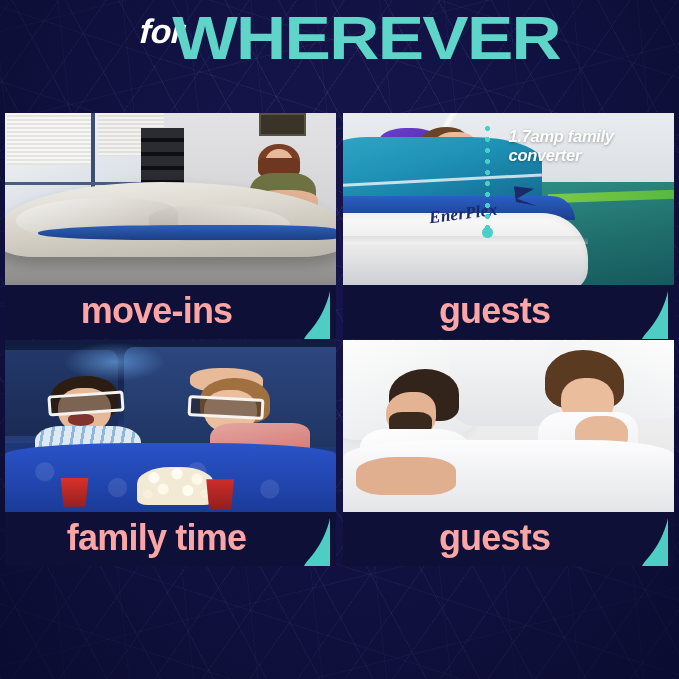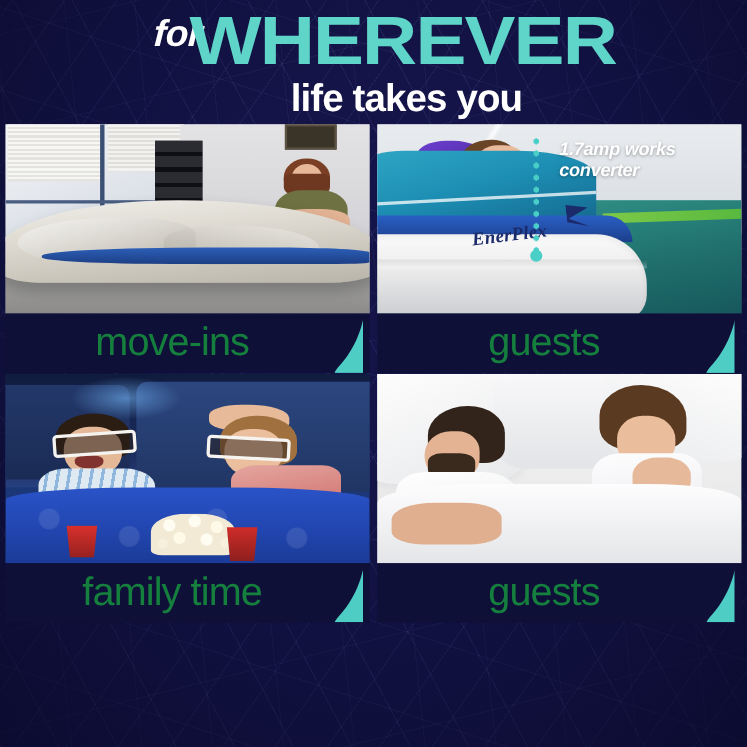--- a/index.html
+++ b/index.html
@@ -118,23 +118,23 @@
     position: relative;
     width: 100%;
     height: 54px;
     background: #0f1038;
     display: flex;
     align-items: center;
     justify-content: center;
     overflow: hidden;
   }
   .caption-text {
-    color: #15803d;
+    color: #fca5a5;
     font-size: 36px;
-    font-weight: normal;
+    font-weight: bold;
     letter-spacing: -0.8px;
     line-height: 1;
     white-space: nowrap;
     margin-left: -28px;
     margin-top: -2px;
   }
   .fin {
     position: absolute;
     right: 6px;
     bottom: 0;
@@ -533,21 +533,20 @@
 
 <div id="poster">
 
   <div class="bg-texture"></div>
   <div class="bg-vignette"></div>
 
   <div class="header">
     <div class="headline-1">
       <span class="word-for">for</span><span class="word-wherever">WHEREVER</span>
     </div>
-    <div class="headline-2">life takes you</div>
   </div>
 
   <div class="grid">
 
     <div class="cell">
       <div class="photo p1">
         <div class="window"></div>
         <div class="blind"></div>
         <div class="blind2"></div>
         <div class="mullion-v" style="left:26%"></div>
@@ -590,21 +589,21 @@
         </div>
         <div class="mattress-top"></div>
         <div class="mattress-body">
           <div class="mattress-band"></div>
         </div>
         <div class="logo-mark"></div>
         <div class="logo">EnerPlex</div>
         <div class="dotline"></div>
         <div class="dotline-end"></div>
         <div class="note">
-          <div>1.7amp works</div>
+          <div>1.7amp family</div>
           <div>converter</div>
         </div>
       </div>
       <div class="caption-bar">
         <span class="caption-text">guests</span>
         <span class="fin"></span>
       </div>
     </div>
 
     <div class="cell">

